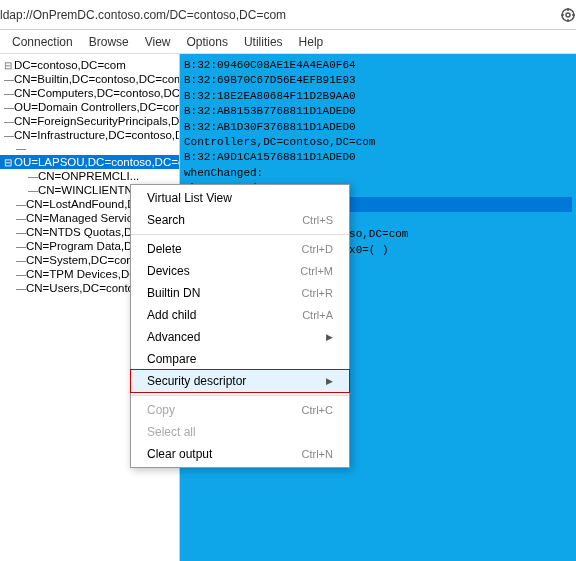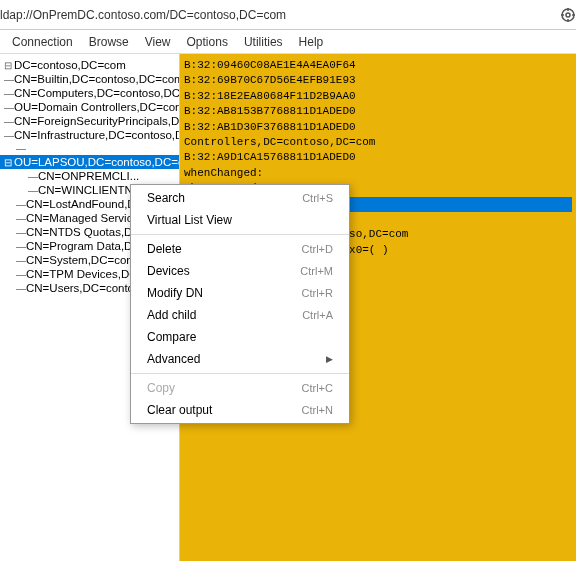--- a/index.html
+++ b/index.html
@@ -91,21 +91,21 @@
       flex-shrink: 0;
     }
     .tree-item.selected .tree-toggle {
       color: #fff;
     }
 
     
     .output-pane {
       flex: 1;
       overflow: hidden;
-      background: #eab308;
+      background: #0ea5e9;
       padding: 4px;
       font-size: 11px;
       font-family: 'Courier New', monospace;
       color: #000;
       white-space: nowrap;
     }
     .output-line {
       line-height: 1.4;
       overflow: hidden;
       text-overflow: ellipsis;
@@ -301,52 +301,58 @@
       <div class="output-line">ab3f8c07-15f1-4c8e-85</div>
       <div class="output-line"></div>
       <div class="output-line">d: 28884;</div>
       <div class="output-line">: 28703;</div>
       <div class="output-line">ed: </div>
       <div class="output-line">d: </div>
     </div>
 
   <div class="context-menu">
   <div class="ctx-item">
+        <span>Virtual List View</span>
+      </div>
+      <div class="ctx-item">
         <span>Search</span>
         <span class="ctx-shortcut">Ctrl+S</span>
       </div>
-      <div class="ctx-item">
-        <span>Virtual List View</span>
-      </div>
       <hr class="ctx-separator">
       <div class="ctx-item">
         <span>Delete</span>
         <span class="ctx-shortcut">Ctrl+D</span>
       </div>
       <div class="ctx-item">
         <span>Devices</span>
         <span class="ctx-shortcut">Ctrl+M</span>
       </div>
       <div class="ctx-item">
-        <span>Modify DN</span>
+        <span>Builtin DN</span>
         <span class="ctx-shortcut">Ctrl+R</span>
       </div>
       <div class="ctx-item">
         <span>Add child</span>
         <span class="ctx-shortcut">Ctrl+A</span>
       </div>
-      <div class="ctx-item">
-        <span>Compare</span>
-      </div>
       <div class="ctx-item has-submenu">
         <span>Advanced</span>
+      </div>
+      <div class="ctx-item">
+        <span>Compare</span>
+      </div>
+      <div class="ctx-item highlighted has-submenu">
+        <span>Security descriptor</span>
       </div>
       <hr class="ctx-separator">
       <div class="ctx-item disabled">
         <span>Copy</span>
         <span class="ctx-shortcut">Ctrl+C</span>
       </div>
+      <div class="ctx-item disabled">
+        <span>Select all</span>
+      </div>
       <div class="ctx-item">
         <span>Clear output</span>
         <span class="ctx-shortcut">Ctrl+N</span>
       </div>
     </div>
 </div>
 
 </body></html>

